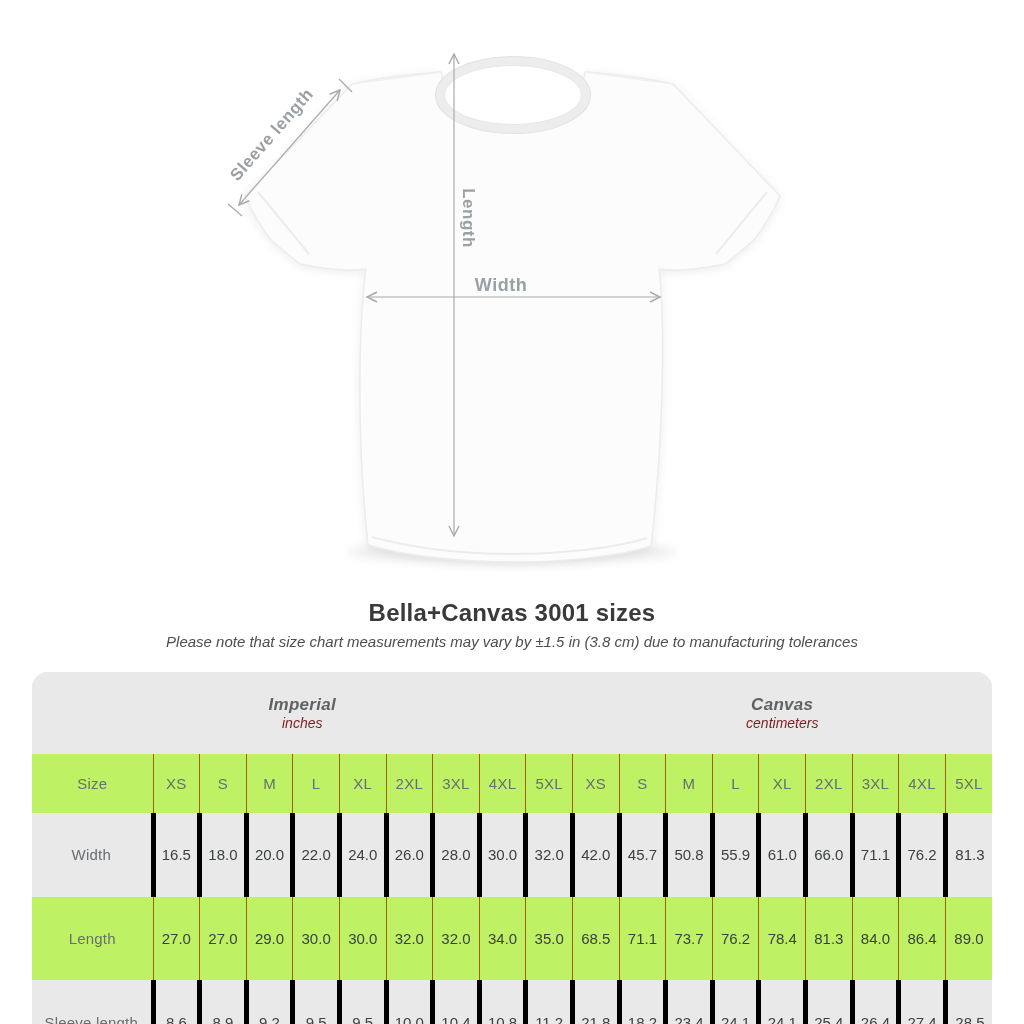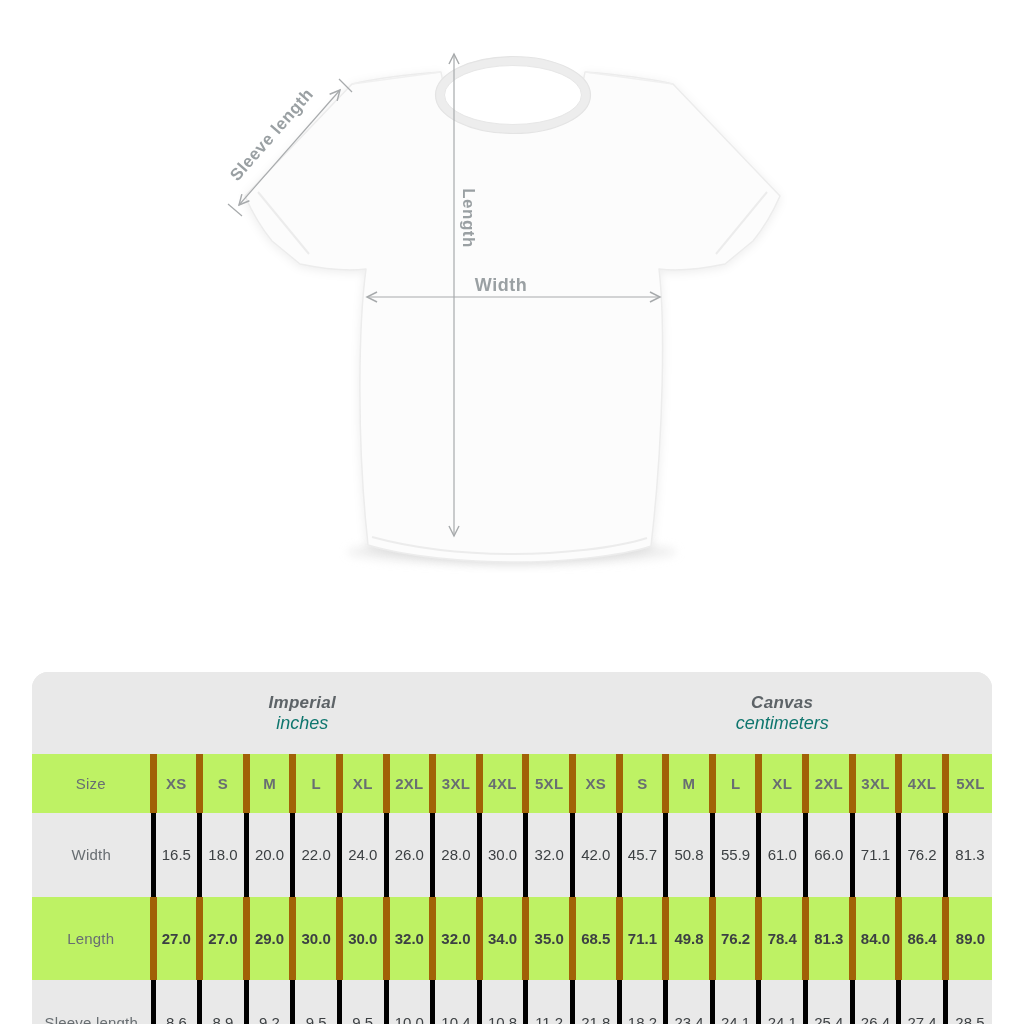--- a/index.html
+++ b/index.html
@@ -26,27 +26,27 @@
 
   
   .table-wrap{position:absolute;left:32px;top:672px;width:960px;height:392px;
               border-radius:16px;overflow:hidden;background:#e9e9e9;}
   table.size-chart{width:100%;height:100%;border-collapse:collapse;table-layout:fixed;}
   table.size-chart th,table.size-chart td{padding:0;text-align:center;vertical-align:middle;
               font-weight:normal;}
   tr.unit-row{height:82px;}
   tr.unit-row th{background:#e9e9e9;}
   .unit-name{font-size:17px;font-weight:bold;font-style:italic;color:#5d6367;letter-spacing:.3px;}
-  .unit-sub{font-size:18px;font-style:italic;color:#0f766e;margin-top:0;}
+  .unit-sub{font-size:14px;font-style:italic;color:#7f1d1d;margin-top:0;}
   tr.size-row{height:59px;}
   tr.data-row{height:58px;}
   tr.bg-white th,tr.bg-white td{background:#bef264;}
   tr.bg-gray th,tr.bg-gray td{background:#e9e9e9;}
   tr.bg-white th+th,tr.bg-white td,
-  tr.bg-white th.size-col{border-left:7px solid #a16207;font-weight:bold;}
+  tr.bg-white th.size-col{border-left:1px solid #a16207;}
   tr.bg-white th:first-child{border-left:none;}
   tr.bg-gray th+td,tr.bg-gray td+td{border-left:5px solid #000000;}
   th.row-label,th.corner-label{font-weight:bold;font-size:15px;color:#686e72;letter-spacing:.2px;}
   th.size-col{font-weight:bold;font-size:15px;color:#686e72;letter-spacing:.3px;}
   td.val{font-size:15px;color:#3c4043;}
 </style>
 </head>
 <body>
 
 <div class="page">
@@ -97,20 +97,24 @@
       <line x1="239" y1="205" x2="340" y2="90" stroke="#a7aaac" stroke-width="1.2" marker-start="url(#arr)" marker-end="url(#arr)"></line>
       <path d="M 339 79 L 352 92" stroke="#a7aaac" stroke-width="1.2"></path>
       <path d="M 228 204 L 242 216" stroke="#a7aaac" stroke-width="1.2"></path>
     </svg>
 
     <span class="dim-label sleeve">Sleeve length</span>
     <span class="dim-label length">Length</span>
     <span class="dim-label width">Width</span>
   </div>
 
+  <div class="title-block">
+    <h1>Bella+Canvas 3001 sizes</h1>
+    <p>Please note that size chart measurements may vary by ±1.5 in (3.8 cm) due to manufacturing tolerances</p>
+  </div>
 
   <div class="table-wrap">
     <table class="size-chart">
       <colgroup>
         <col style="width:121px">
         <col>
           <col>
           <col>
           <col>
           <col>
@@ -189,21 +193,21 @@
             <td class="val">27.0</td>
             <td class="val">29.0</td>
             <td class="val">30.0</td>
             <td class="val">30.0</td>
             <td class="val">32.0</td>
             <td class="val">32.0</td>
             <td class="val">34.0</td>
             <td class="val">35.0</td>
             <td class="val">68.5</td>
             <td class="val">71.1</td>
-            <td class="val">49.8</td>
+            <td class="val">73.7</td>
             <td class="val">76.2</td>
             <td class="val">78.4</td>
             <td class="val">81.3</td>
             <td class="val">84.0</td>
             <td class="val">86.4</td>
             <td class="val">89.0</td>
           </tr>
           <tr class="data-row bg-gray">
             <th class="row-label">Sleeve length</th>
             <td class="val">8.6</td>

